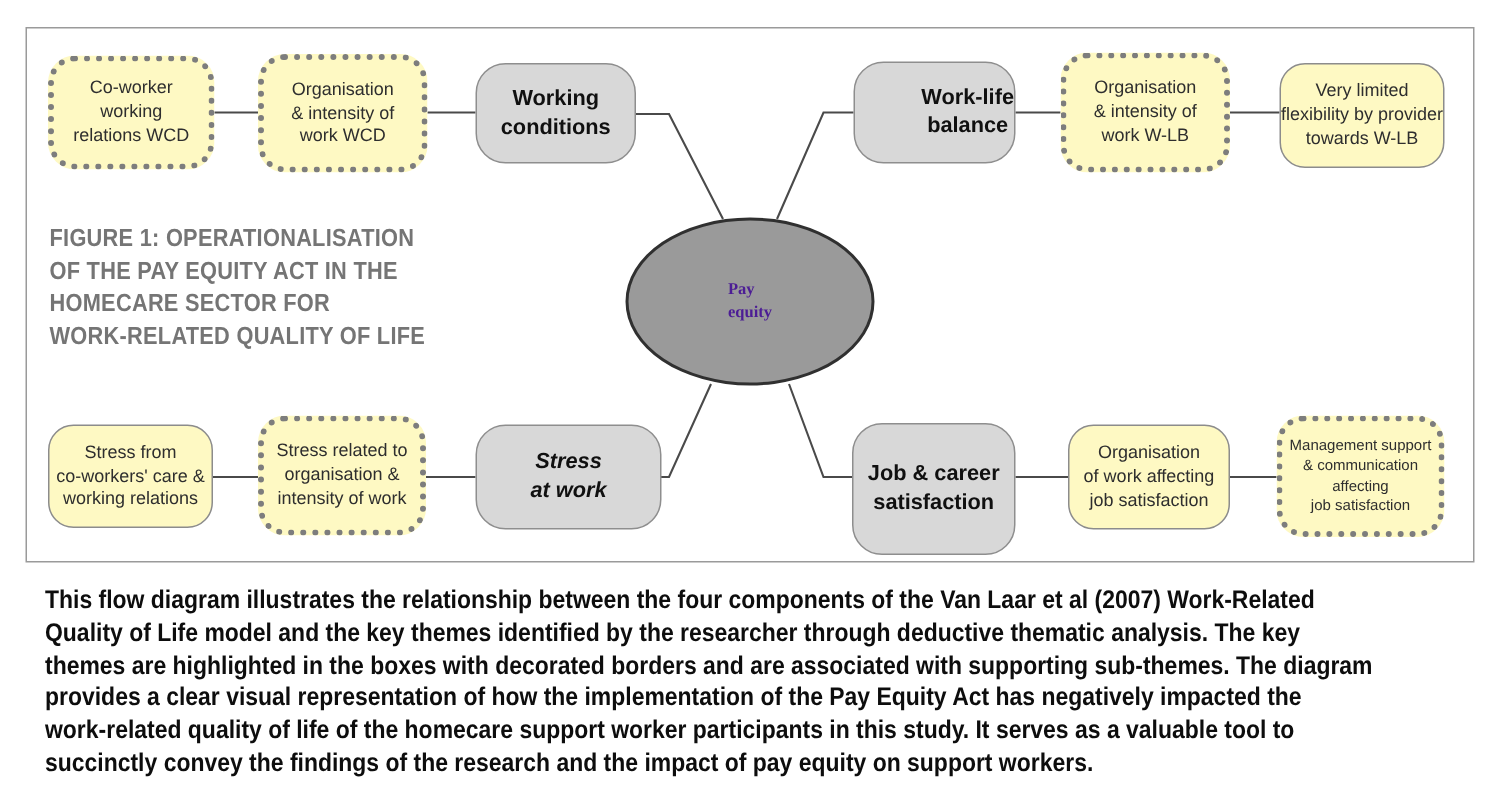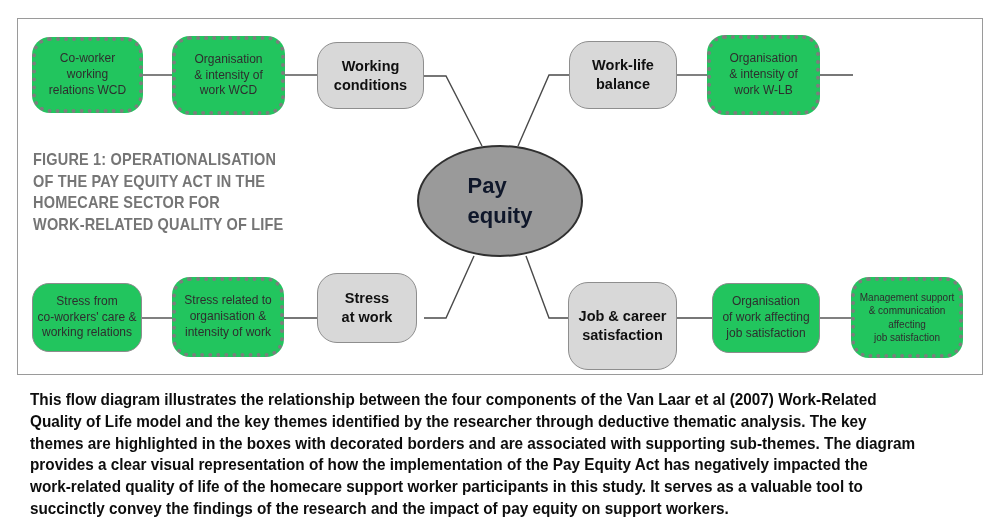--- a/index.html
+++ b/index.html
@@ -9,36 +9,36 @@
   }
   .panel{
     position:absolute;left:17px;top:18px;width:966px;height:357px;
     border:1.5px solid #9a9a9a;background:#ffffff;box-sizing:border-box;
   }
   .connectors{position:absolute;left:0;top:0;width:1000px;height:531px;pointer-events:none;}
   .connectors path{stroke:#4a4a4a;stroke-width:1.4;fill:none;}
 
   .node{
     position:absolute;display:flex;align-items:center;justify-content:center;
-    box-sizing:border-box;text-align:center;background:#22c55e;
+    box-sizing:border-box;text-align:center;background:#fef9c3;
   }
   .node-text{white-space:pre;font-size:12px;line-height:1.32;color:#2e2e2e;}
   .decorated{border:4px dotted #7d7d7d;border-radius:18px;}
   .plainbox{border:1px solid #8c8c8c;border-radius:17px;}
   .theme{
     background:#d8d8d8;border:1.2px solid #8e8e8e;border-radius:20px;
   }
   .theme .node-text{font-weight:bold;font-size:14.5px;color:#101010;line-height:1.3;}
 
   .ellipse{
     position:absolute;left:417px;top:145px;width:166px;height:112px;
     background:#9a9a9a;border:2px solid #303030;border-radius:50%;
     display:flex;align-items:center;justify-content:center;box-sizing:border-box;
   }
-  .ellipse .node-text{color:#0f172a;font-weight:bold;font-size:22px;line-height:1.35;}
+  .ellipse .node-text{color:#4c1d95;font-weight:bold;font-size:11px;line-height:1.35;font-family:Liberation Serif, serif;}
 
   .figure-label{
     position:absolute;left:33px;top:149px;color:#757575;font-weight:bold;
     font-size:16.5px;line-height:21.6px;letter-spacing:.2px;
     transform:scaleX(0.88);transform-origin:left top;
   }
   .figure-label div{white-space:nowrap;}
 
   .caption{
     position:absolute;left:30px;top:389px;color:#0d0d0d;font-weight:bold;
@@ -77,28 +77,33 @@
   <div class="node decorated" style="left:172px;top:36px;width:113px;height:79px;">
     <span class="node-text">Organisation
 &amp; intensity of
 work WCD</span>
   </div>
   <div class="node theme" style="left:317px;top:42px;width:107px;height:67px;">
     <span class="node-text">Working
 conditions</span>
   </div>
 
-  <div class="node theme" style="left:569px;top:41px;width:108px;height:68px;">
+  <div class="node theme" style="left:569px;top:41px;width:108px;height:68px;justify-content:flex-end;">
     <span class="node-text">Work-life
 balance</span>
   </div>
   <div class="node decorated" style="left:707px;top:35px;width:113px;height:80px;">
     <span class="node-text">Organisation
 &amp; intensity of
 work W-LB</span>
+  </div>
+  <div class="node plainbox" style="left:853px;top:42px;width:110px;height:70px;">
+    <span class="node-text">Very limited
+flexibility by provider
+towards W-LB</span>
   </div>
 
   <div class="figure-label">
     <div>FIGURE 1: OPERATIONALISATION</div>
     <div>OF THE PAY EQUITY ACT IN THE</div>
     <div>HOMECARE SECTOR FOR</div>
     <div>WORK-RELATED QUALITY OF LIFE</div>
   </div>
 
   <div class="ellipse">
@@ -109,21 +114,21 @@
   <div class="node plainbox" style="left:32px;top:283px;width:110px;height:69px;">
     <span class="node-text">Stress from
 co-workers' care &amp;
 working relations</span>
   </div>
   <div class="node decorated" style="left:172px;top:277px;width:112px;height:80px;">
     <span class="node-text">Stress related to
 organisation &amp;
 intensity of work</span>
   </div>
-  <div class="node theme" style="left:317px;top:273px;width:100px;height:70px;">
+  <div class="node theme" style="left:317px;top:283px;width:124px;height:70px;font-style:italic;">
     <span class="node-text">Stress
 at work</span>
   </div>
 
   <div class="node theme" style="left:568px;top:282px;width:109px;height:88px;">
     <span class="node-text">Job &amp; career
 satisfaction</span>
   </div>
   <div class="node plainbox" style="left:712px;top:283px;width:108px;height:70px;">
     <span class="node-text">Organisation

